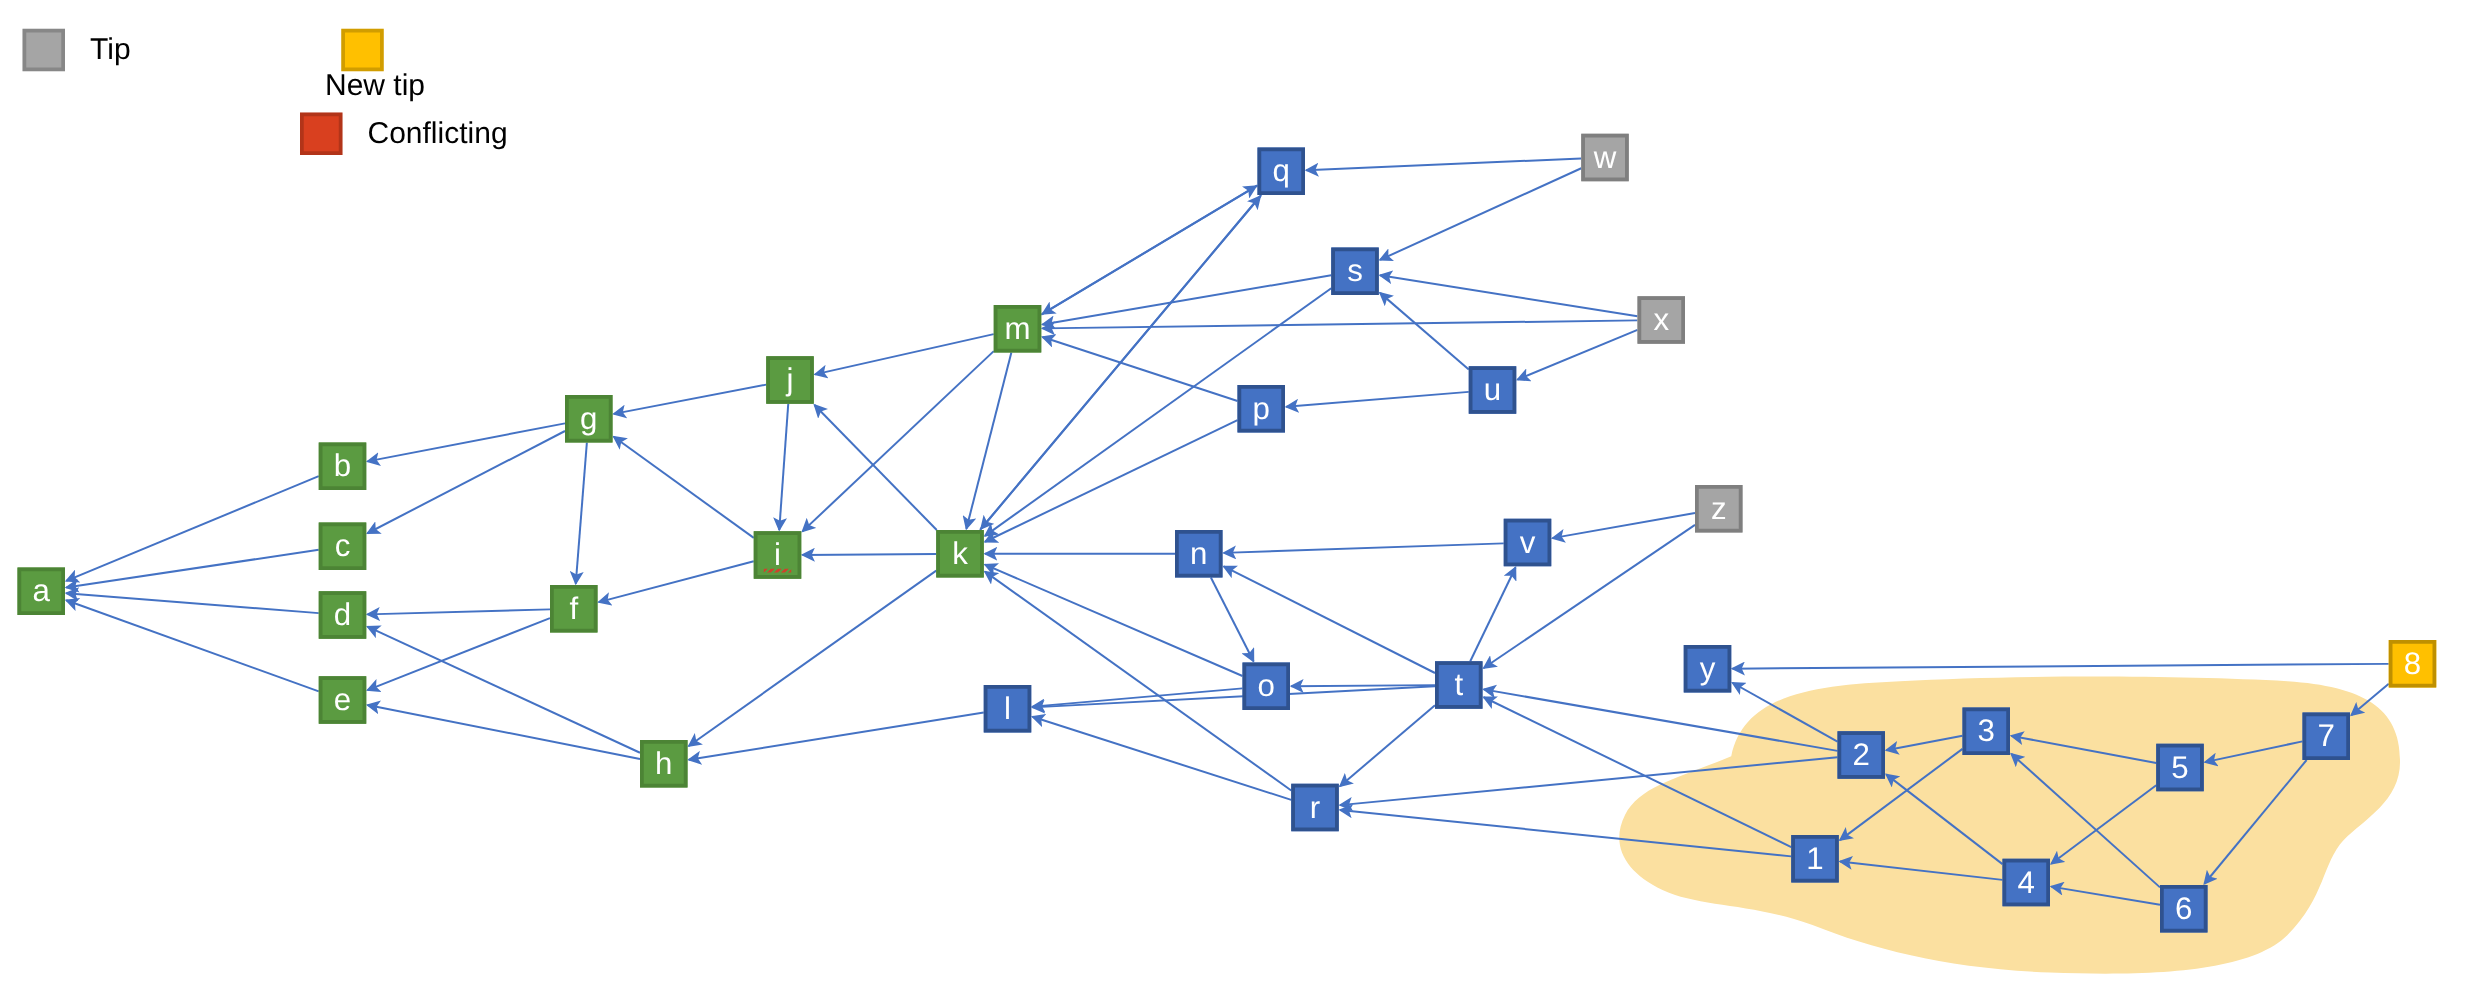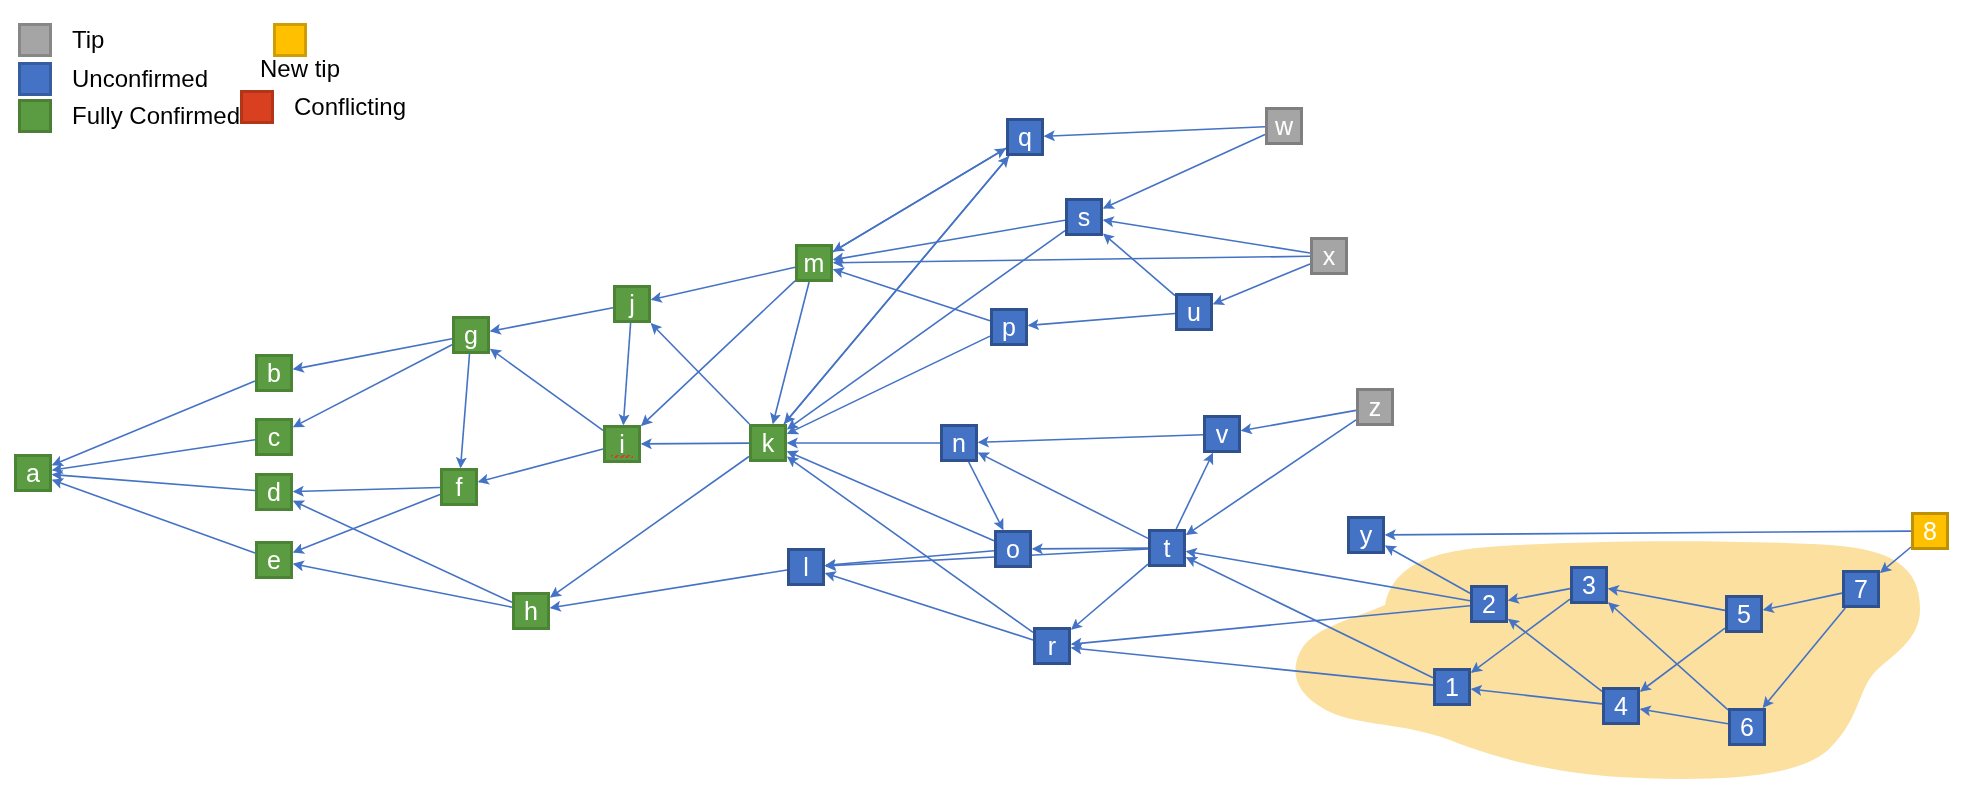--- a/index.html
+++ b/index.html
@@ -95,28 +95,20 @@
 </style>
 </head>
 <body>
 
 <div id="root">
 
   <div id="legend">
       <div class="legend-item" style="left: 18px; top: 23px;">
         <div class="legend-swatch sq" style="background: rgb(165, 165, 165);"></div>
         <span class="legend-label">Tip</span>
-      </div>
-      <div class="legend-item" style="left: 18px; top: 62px;">
-        <div class="legend-swatch sq" style="background: rgb(68, 114, 196);"></div>
-        <span class="legend-label">Unconfirmed</span>
-      </div>
-      <div class="legend-item" style="left: 18px; top: 99px;">
-        <div class="legend-swatch sq" style="background: rgb(91, 155, 65);"></div>
-        <span class="legend-label">Fully Confirmed</span>
       </div>
       <div class="legend-item" style="left: 240px; top: 23px; flex-direction: column;">
         <div class="legend-swatch sq" style="background: rgb(255, 192, 0);"></div>
         <span class="legend-label">New tip</span>
       </div>
       <div class="legend-item" style="left: 240px; top: 62px; margin-top: 28px;">
         <div class="legend-swatch sq" style="background: rgb(217, 64, 31);"></div>
         <span class="legend-label">Conflicting</span>
       </div>
     </div>

